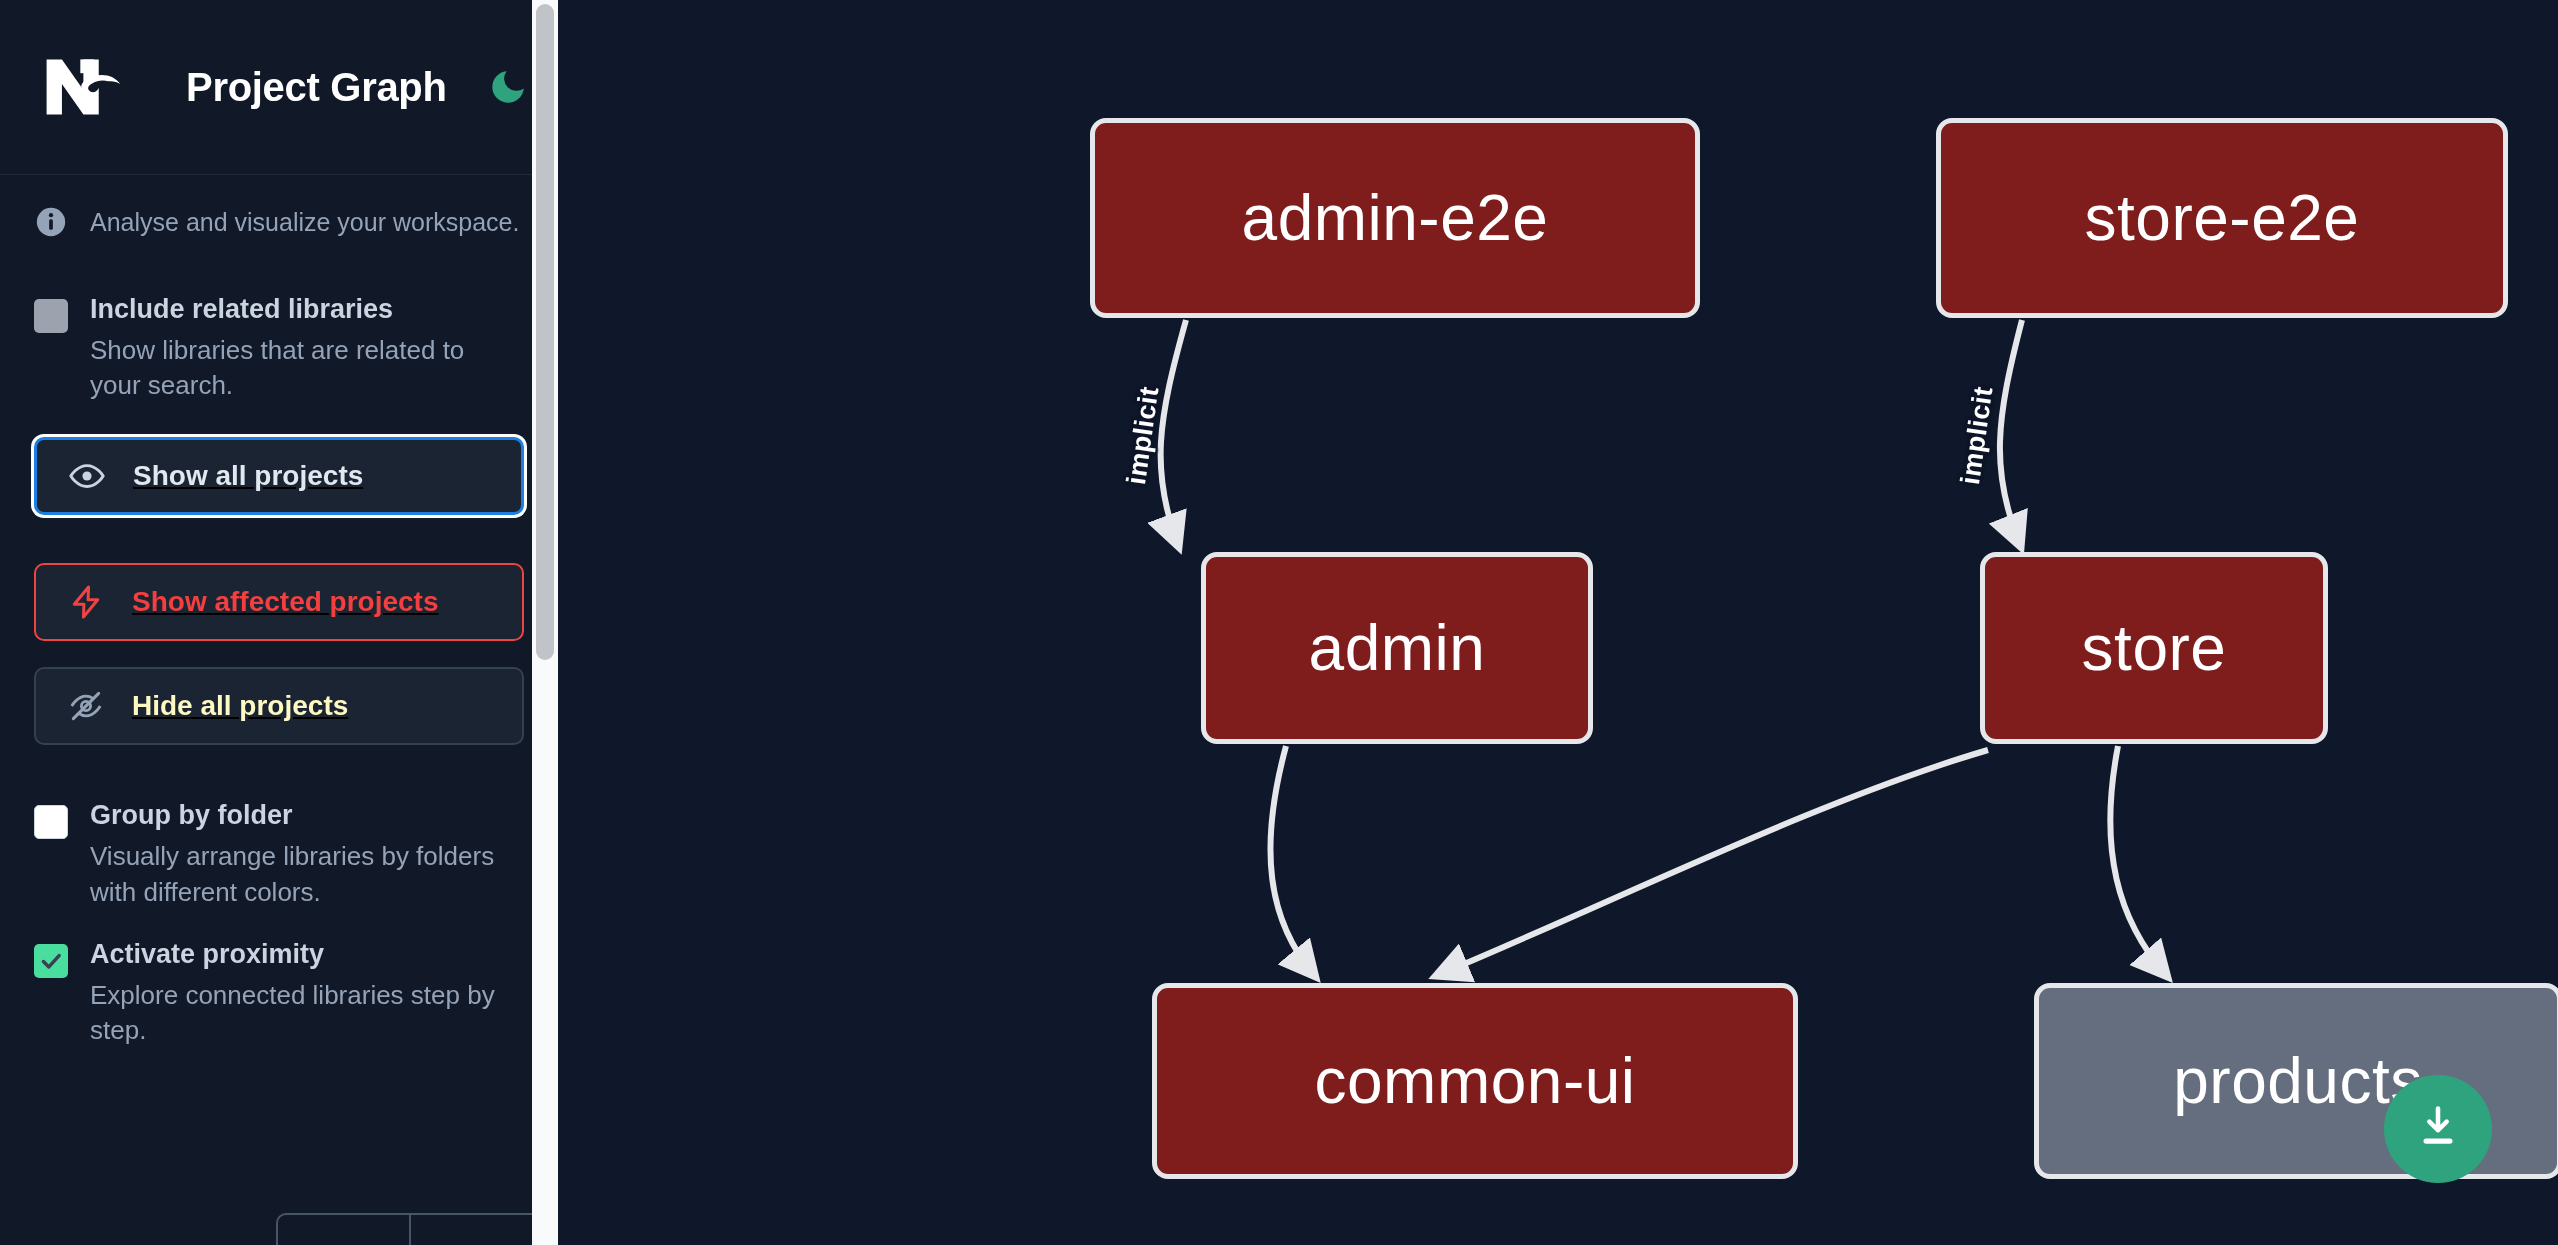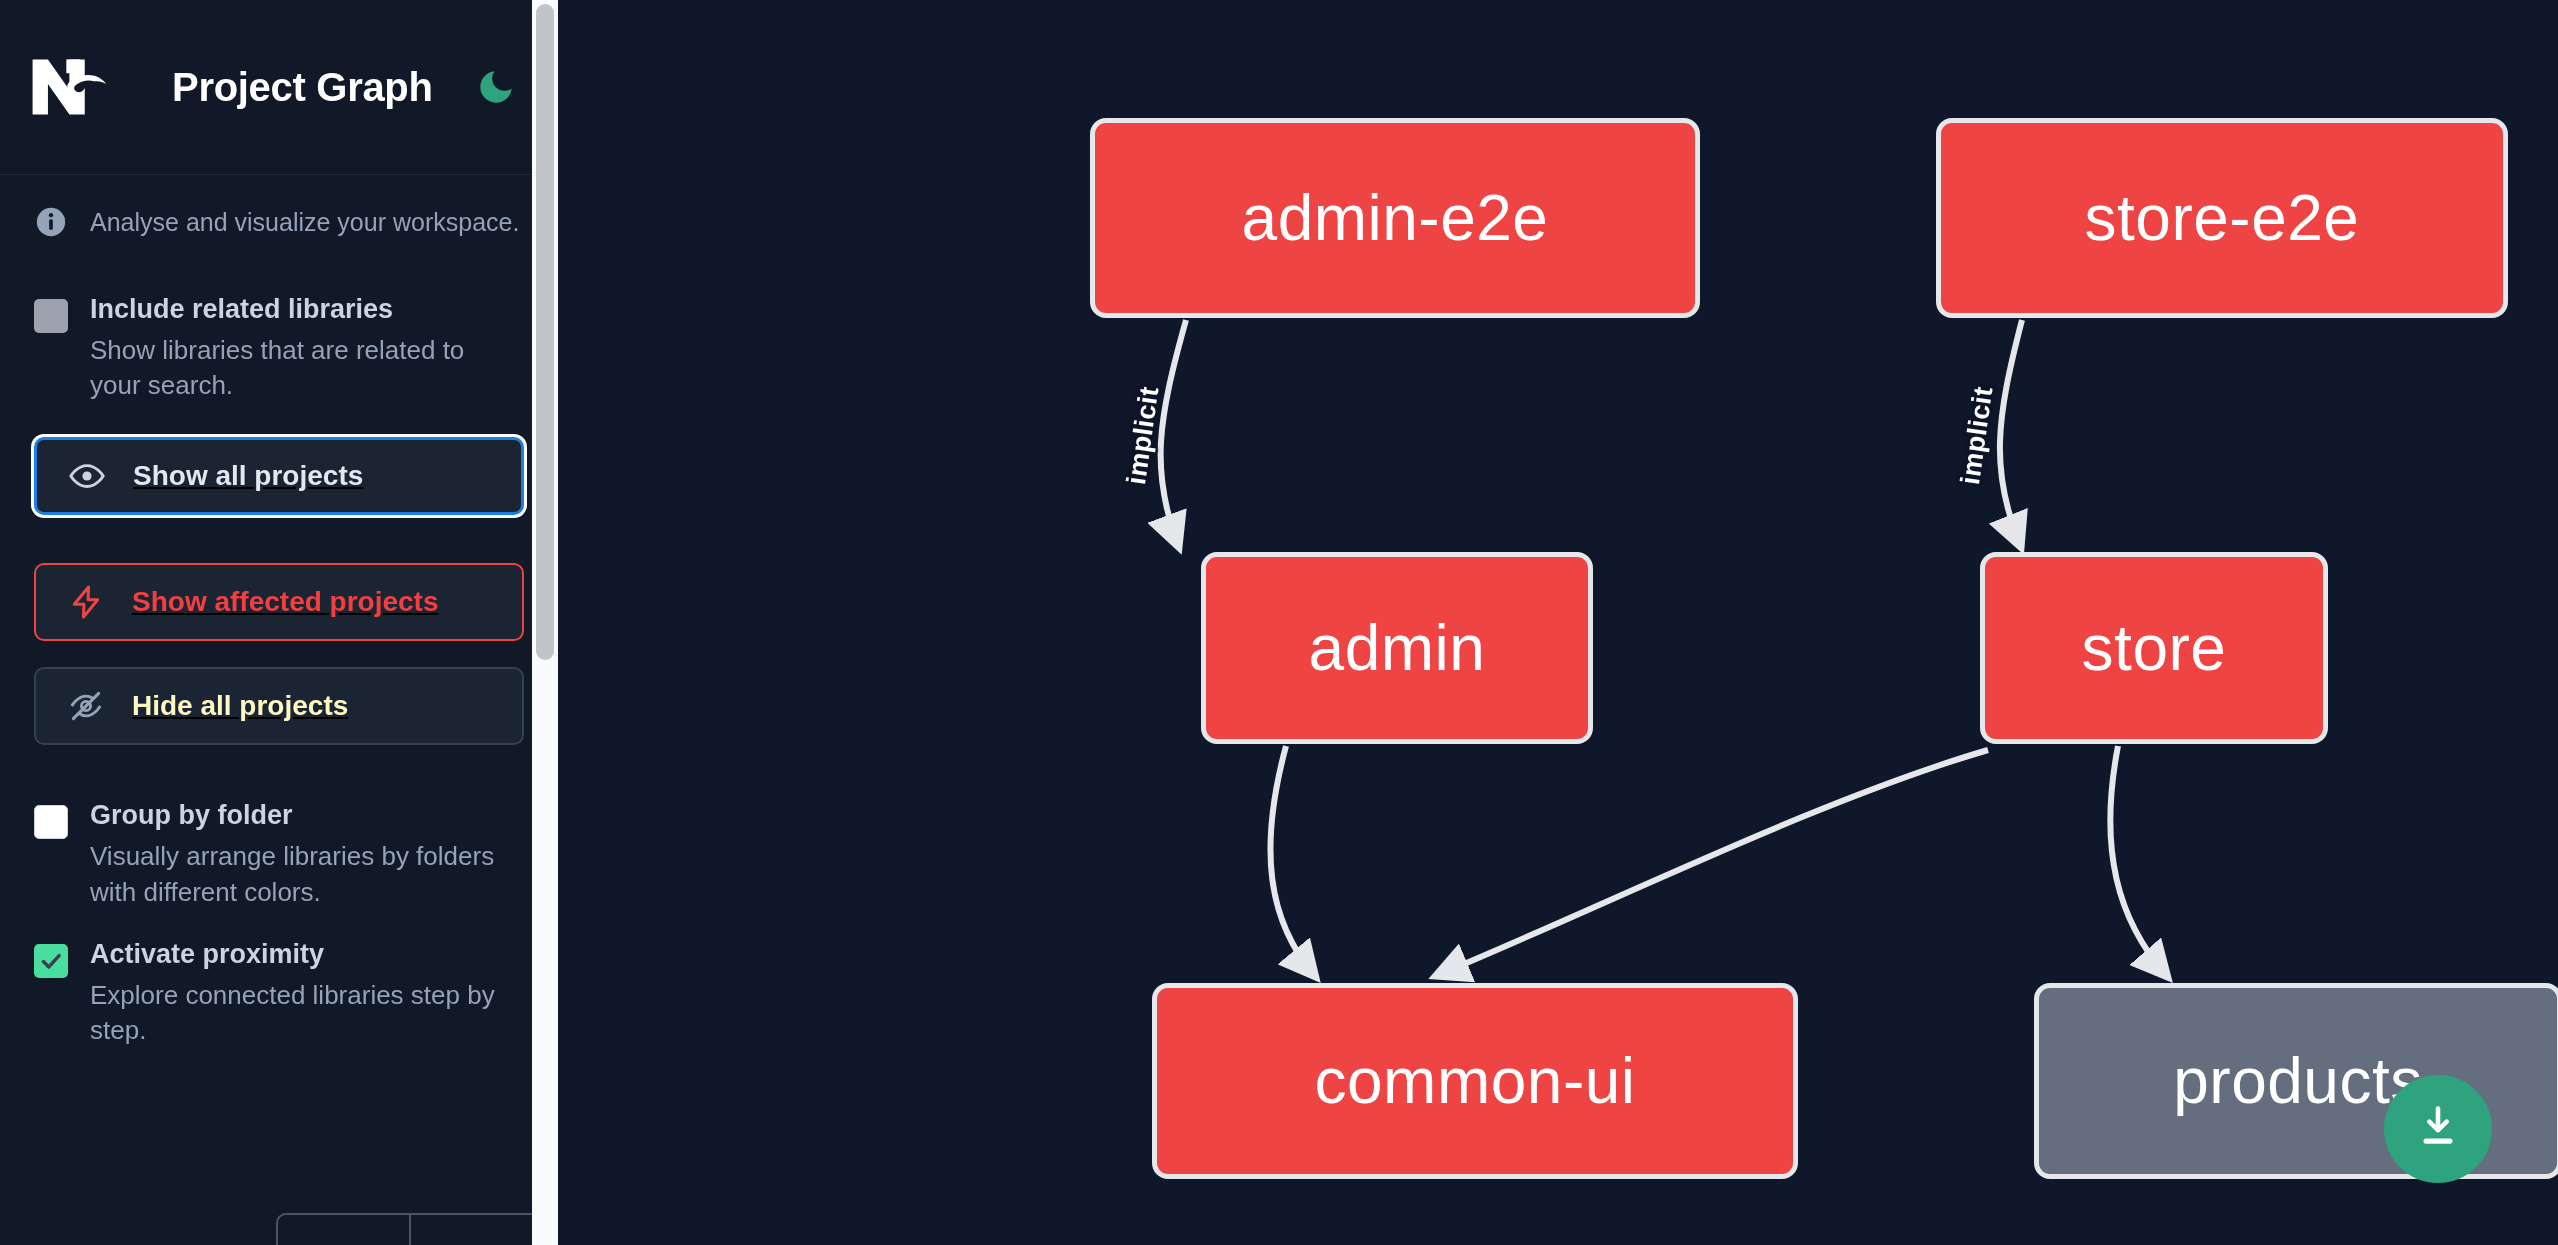--- a/index.html
+++ b/index.html
@@ -19,21 +19,21 @@
     background: #111827;
     flex: 0 0 558px;
     overflow: hidden;
   }
   .sidebar-inner { position: absolute; inset: 0; }
 
   .brand {
     height: 175px;
     display: flex;
     align-items: center;
-    padding: 0 28px;
+    padding: 0 42px;
     border-bottom: 1.6px solid #1f2937;
   }
   .nx-logo { width: 92px; height: 68px; flex: 0 0 92px; }
   .brand-title {
     color: #ffffff;
     font-size: 40px;
     font-weight: 700;
     letter-spacing: -0.3px;
     margin-left: 52px;
     white-space: nowrap;
@@ -182,21 +182,21 @@
     border: 5px solid #e5e7eb;
     display: flex;
     align-items: center;
     justify-content: center;
     color: #ffffff;
     font-size: 64px;
     letter-spacing: 0.5px;
     white-space: nowrap;
     cursor: pointer;
   }
-  .node.pink { background: #ef4444; }
+  .node.pink { background: #7f1d1d; }
   .node.grey { background: #646e7f; }
 
   .edge-label {
     position: absolute;
     color: #ffffff;
     font-size: 27px;
     font-weight: 700;
     letter-spacing: 0.5px;
     transform-origin: center center;
     text-shadow:

